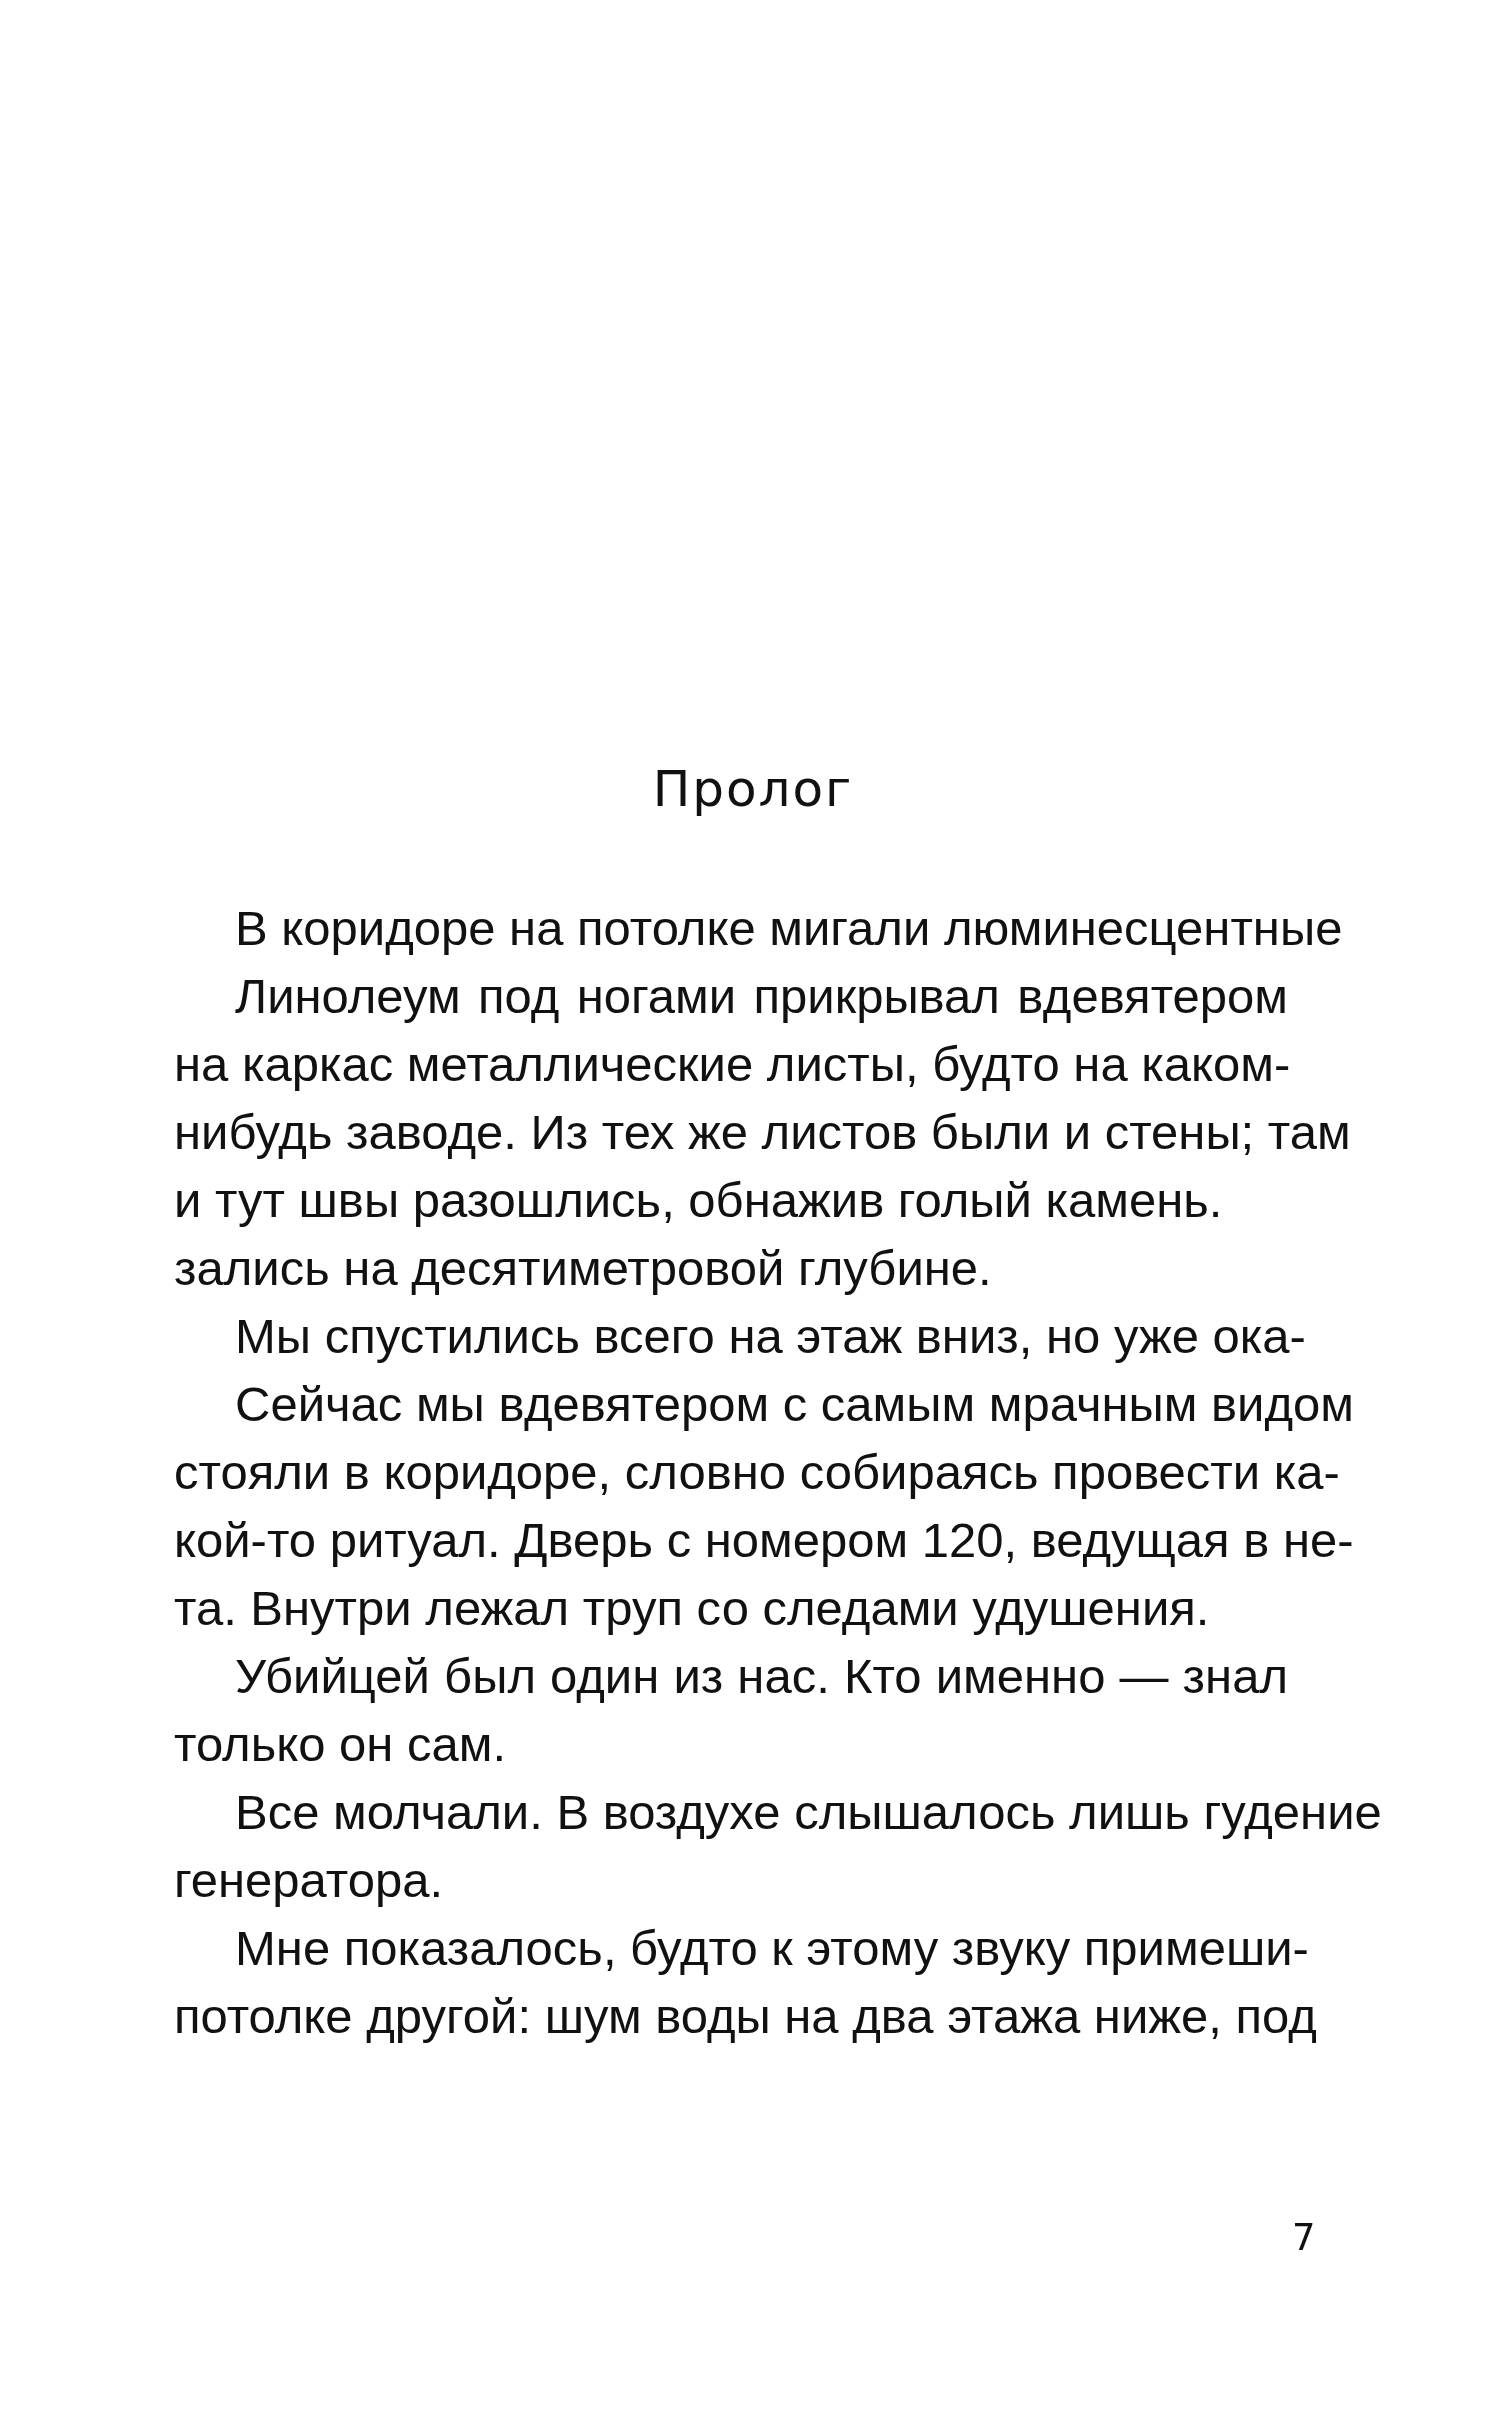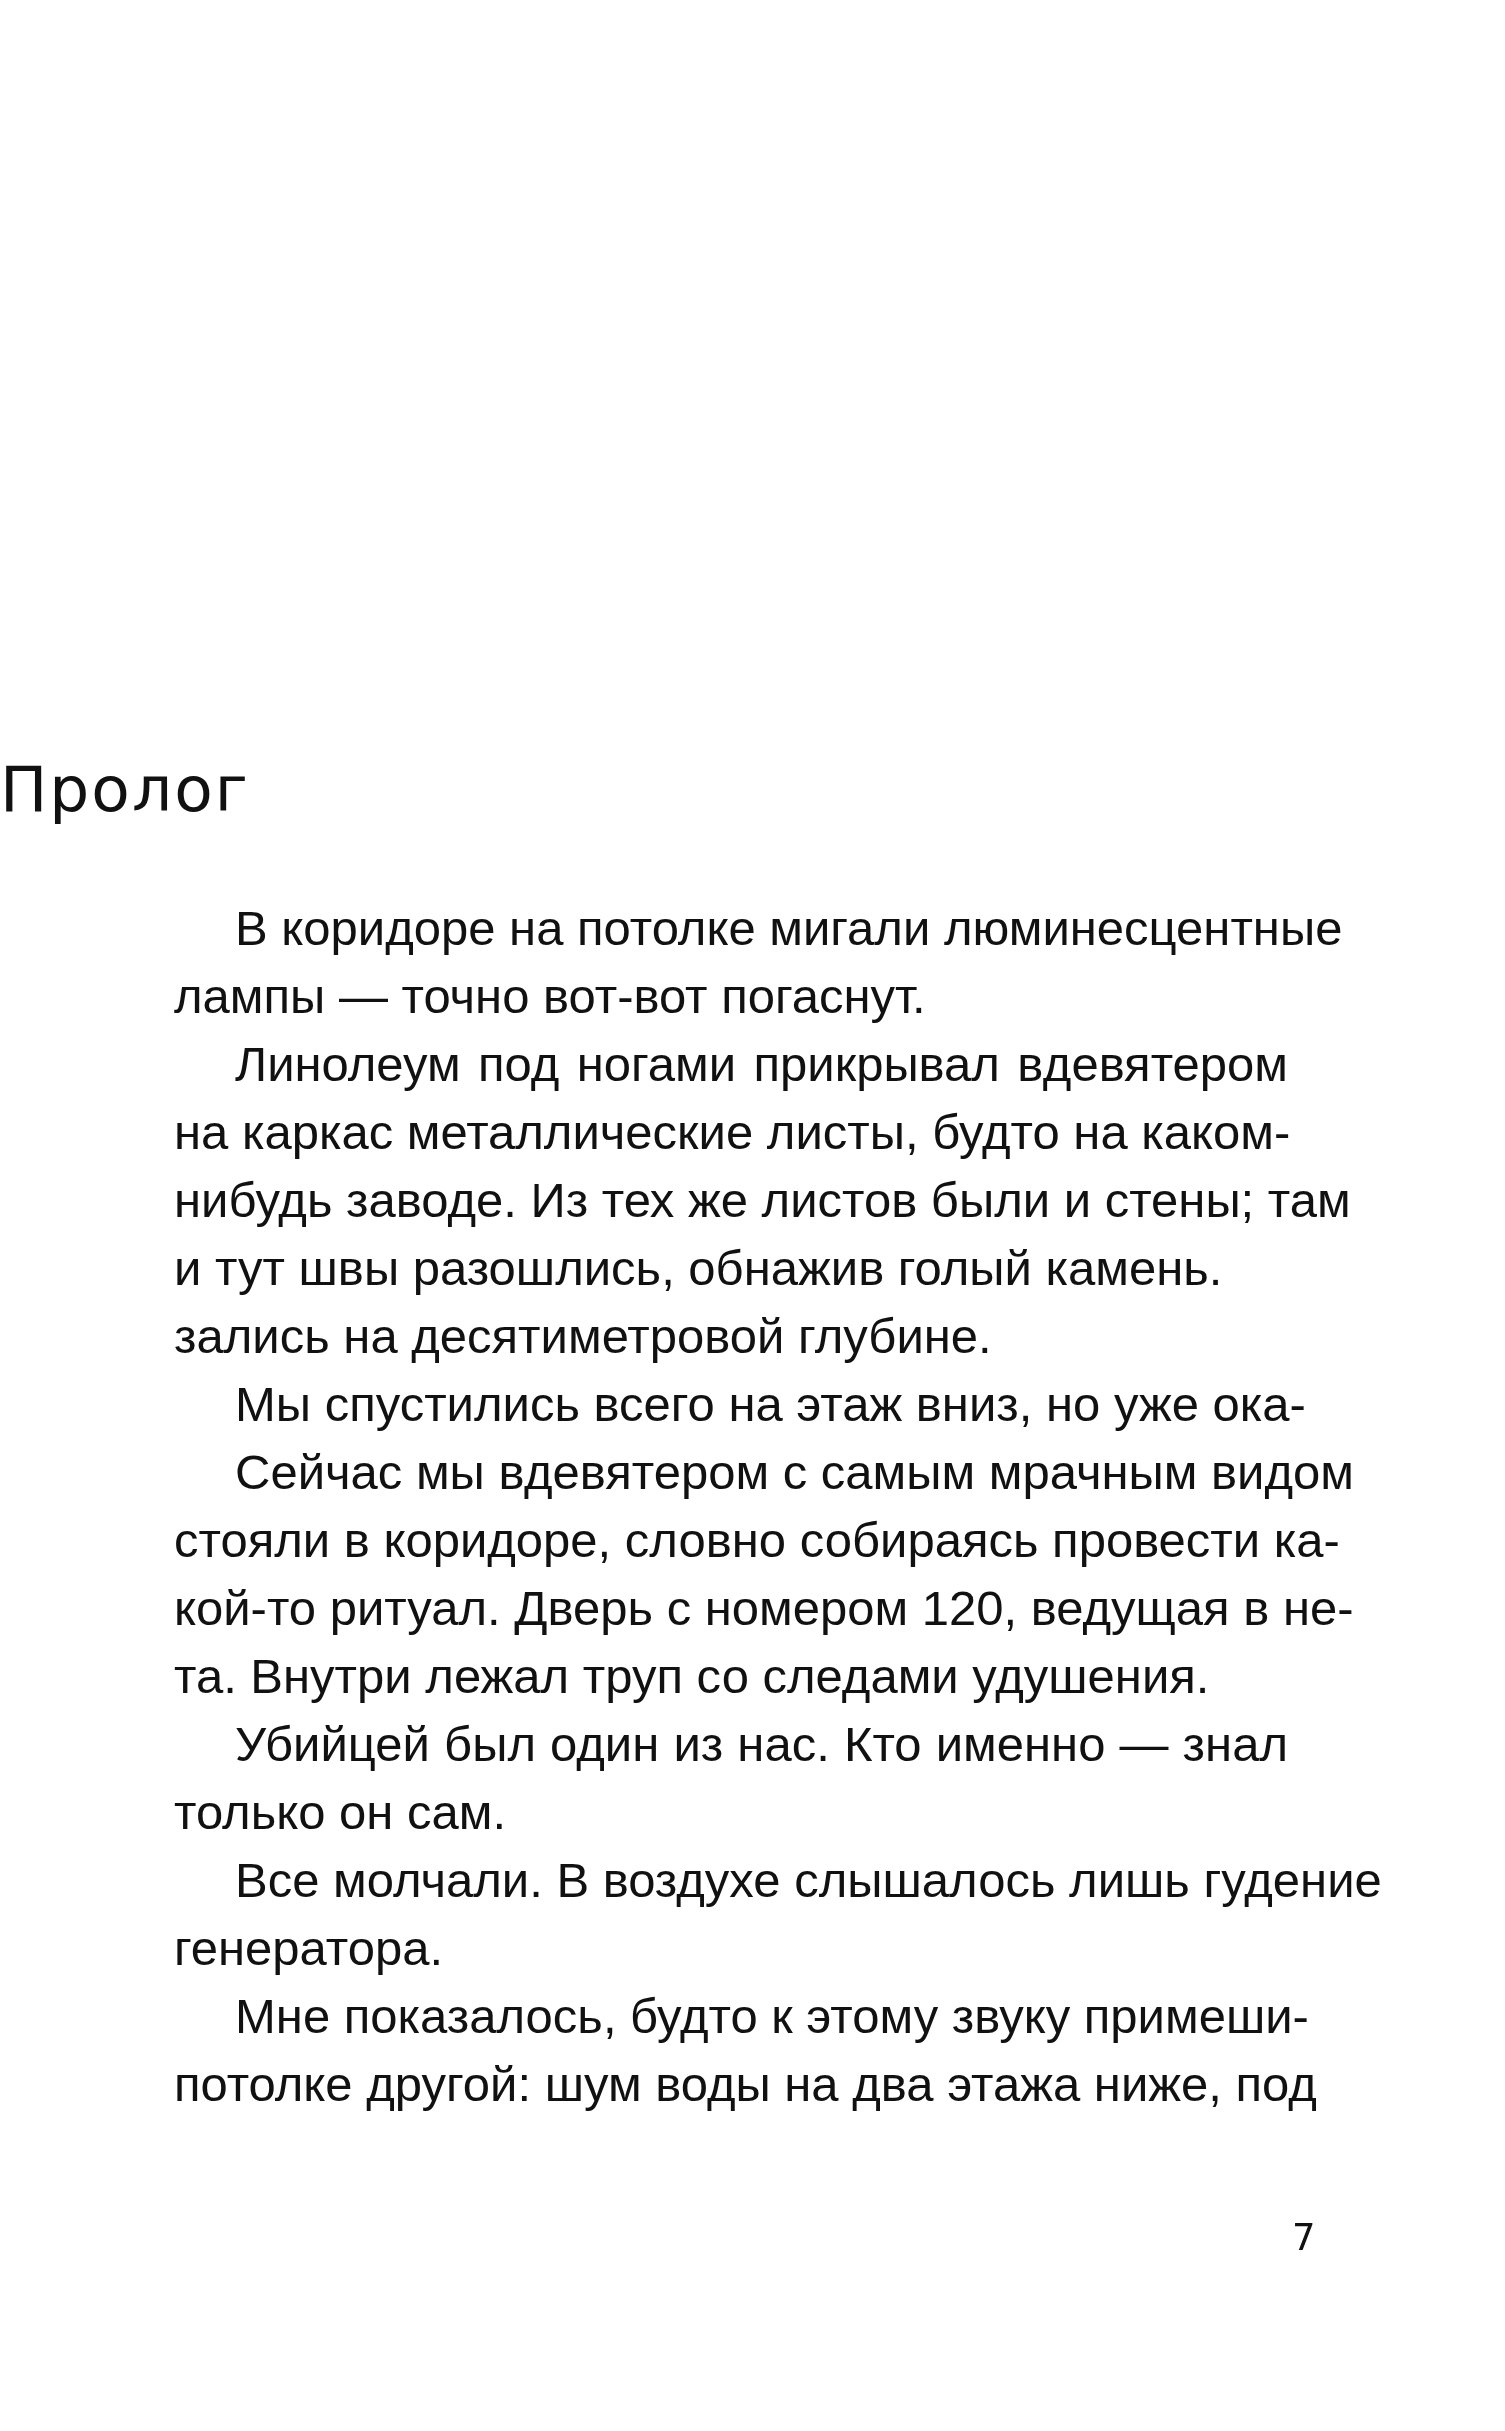--- a/index.html
+++ b/index.html
@@ -19,23 +19,23 @@
       left: 0; top: 0;
       width: 1506px;
       height: 2432px;
       background: #ffffff;
     }
     .chapter-title {
       position: absolute;
       top: 755px;
       left: 0;
       width: 1506px;
-      text-align: left;
+      text-align: center;
       font-family: "DejaVu Sans", sans-serif;
-      font-size: 63px;
+      font-size: 50px;
       font-weight: 400;
       letter-spacing: 2px;
       line-height: 69px;
       color: #111;
     }
     .body-text {
       position: absolute;
       left: 174px;
       top: 894px;
       width: 1114px;
@@ -65,21 +65,20 @@
     }
   </style>
 </head>
 <body>
 
 <div class="page">
   <div class="chapter-title">Пролог</div>
 
   <div class="body-text">
     <span class="line indent">В коридоре на потолке мигали люминесцентные</span>
-    <span class="line last">лампы — точно вот-вот погаснут.</span>
     <span class="line indent">Линолеум под ногами прикрывал вдевятером</span>
     <span class="line">на каркас металлические листы, будто на каком-</span>
     <span class="line">нибудь заводе. Из тех же листов были и стены; там</span>
     <span class="line last">и тут швы разошлись, обнажив голый камень.</span>
     <span class="line last">зались на десятиметровой глубине.</span>
     <span class="line indent">Мы спустились всего на этаж вниз, но уже ока-</span>
     <span class="line indent">Сейчас мы вдевятером с самым мрачным видом</span>
     <span class="line">стояли в коридоре, словно собираясь провести ка-</span>
     <span class="line">кой-то ритуал. Дверь с номером 120, ведущая в не-</span>
     <span class="line last">та. Внутри лежал труп со следами удушения.</span>

